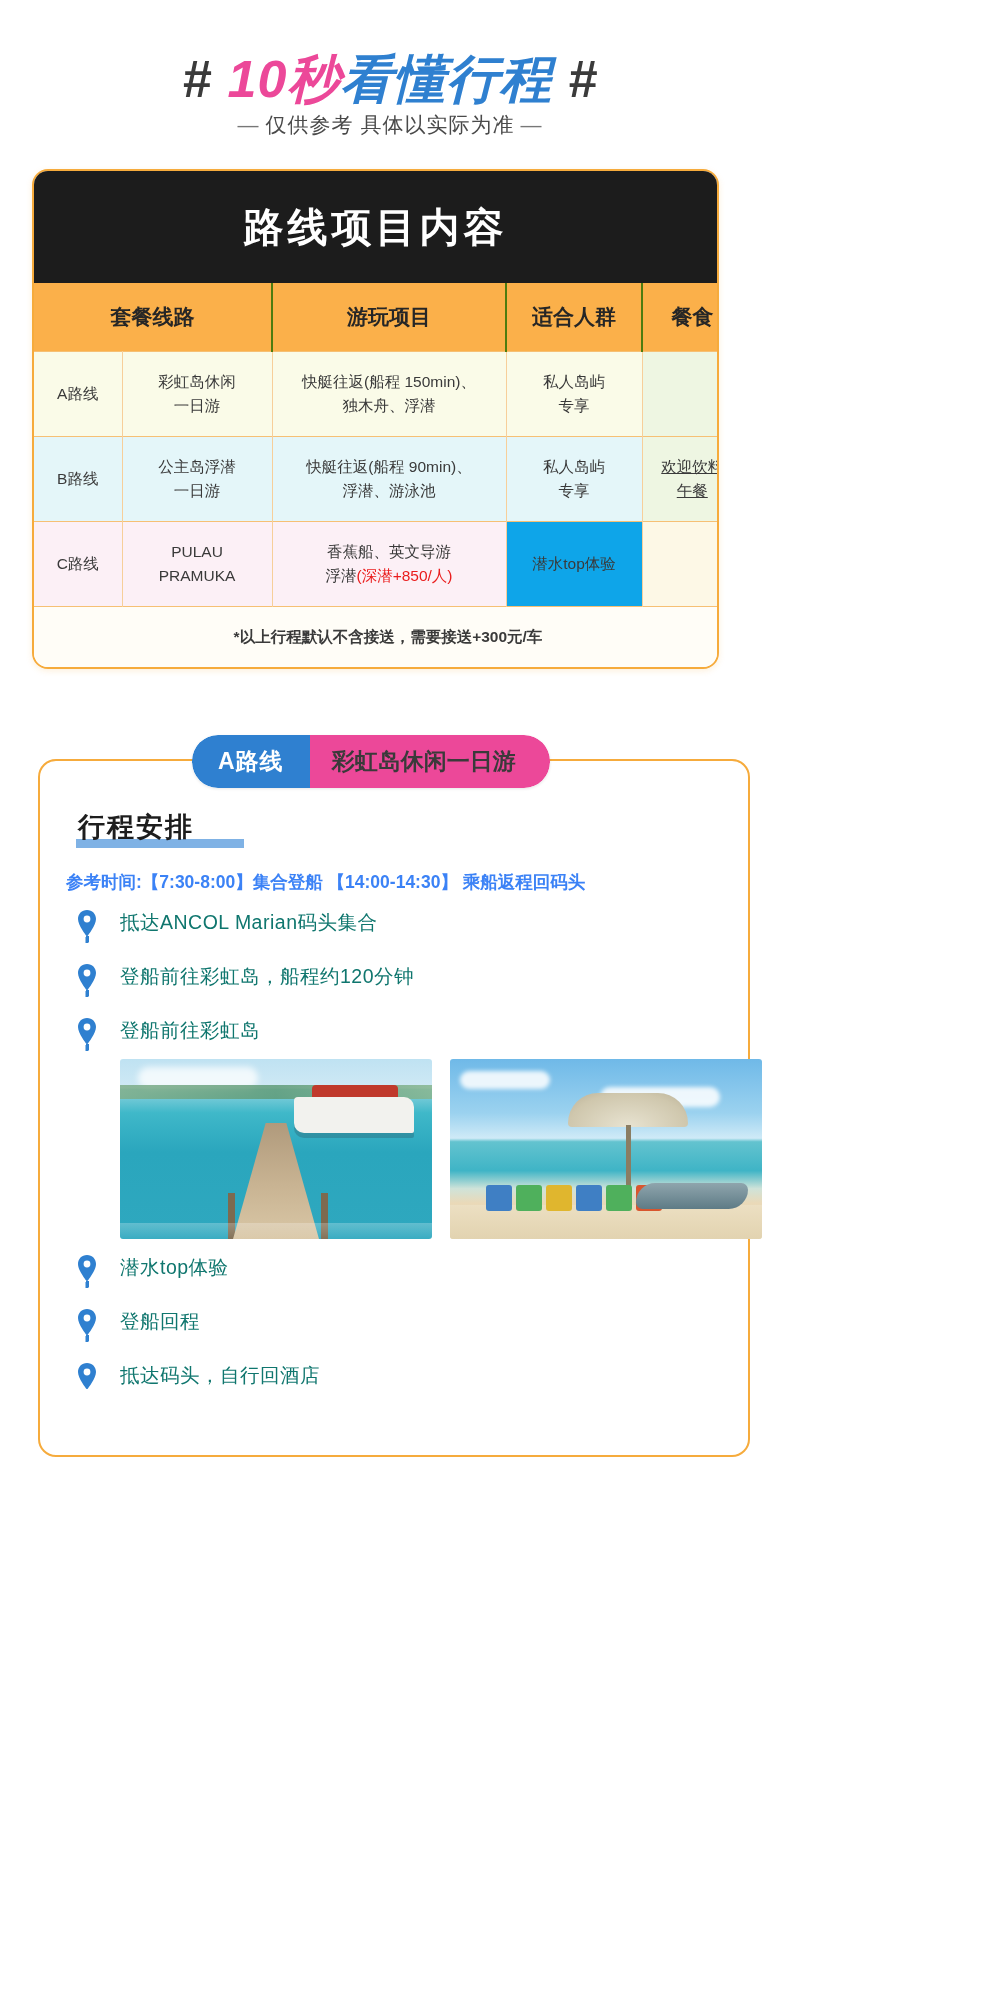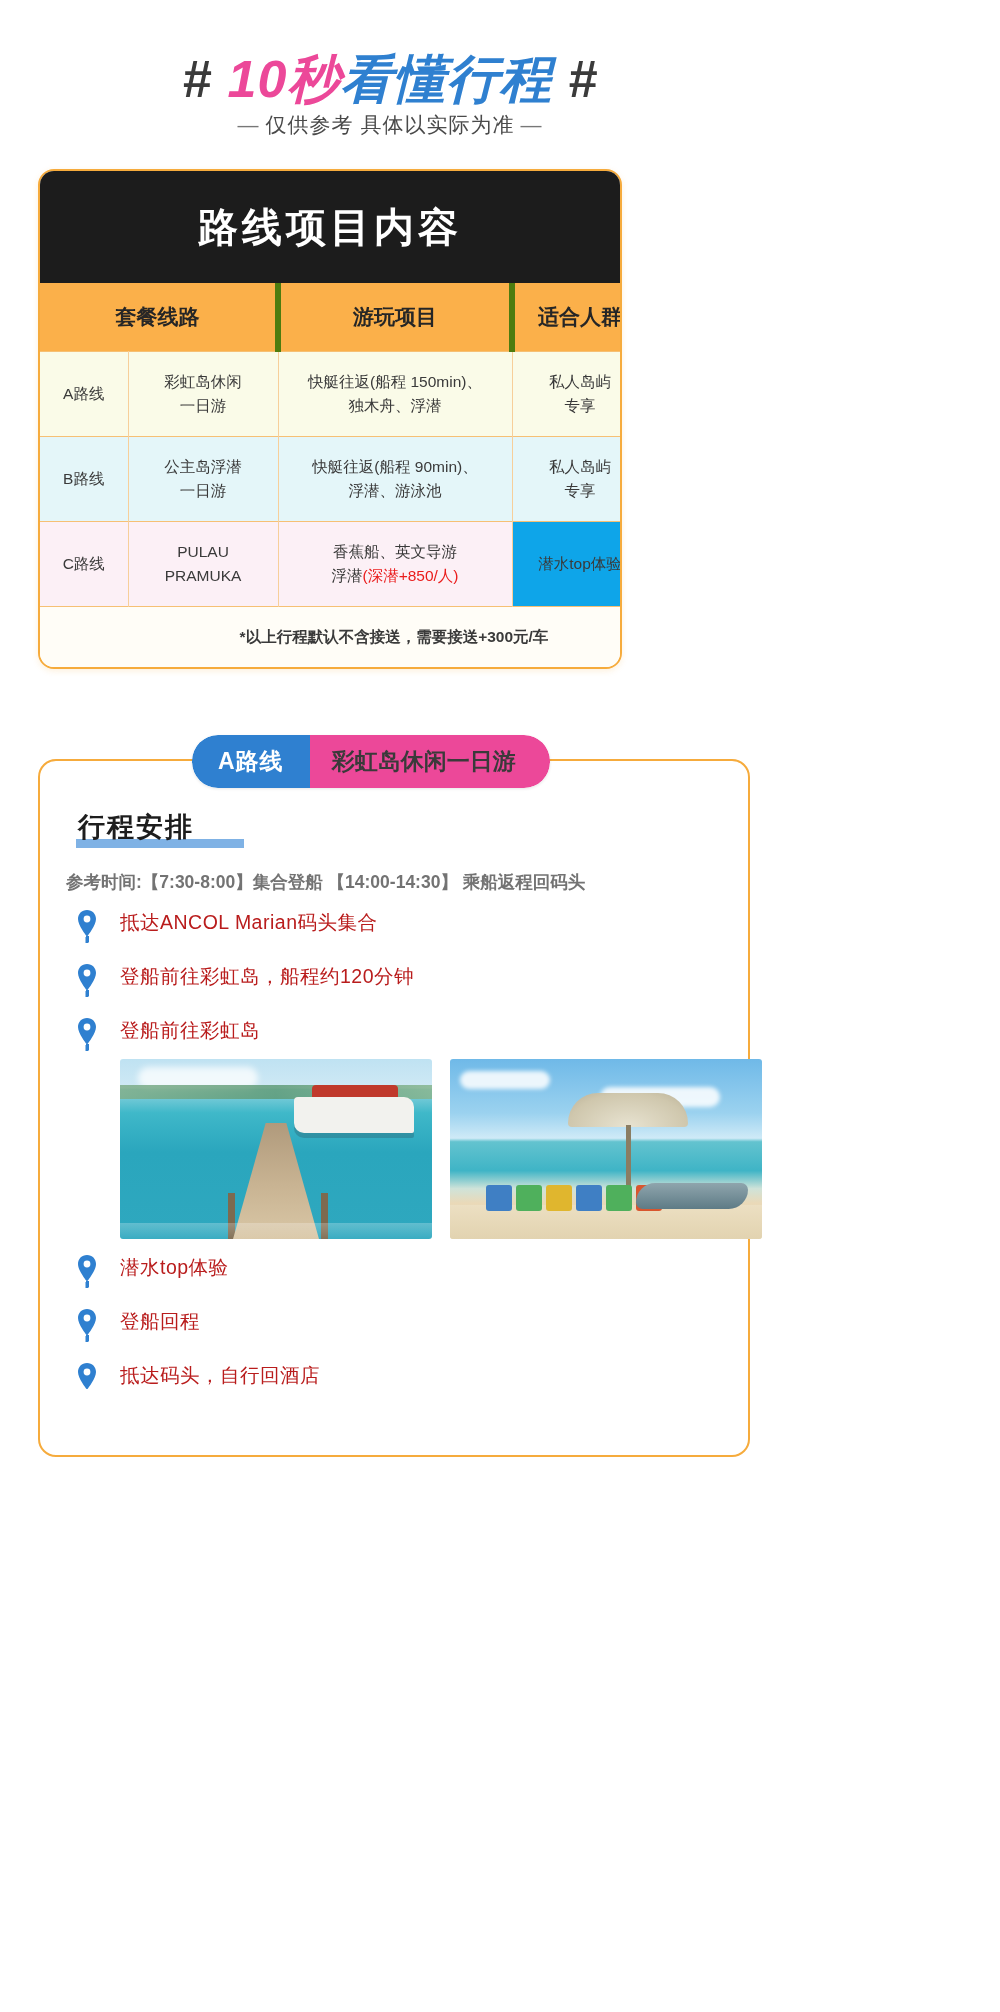--- a/index.html
+++ b/index.html
@@ -32,22 +32,22 @@
     margin-top: 4px;
     font-size: 21px;
     color: #4a4a4a;
     letter-spacing: 1px;
   }
   .subtitle .dash { color: #777; padding: 0 6px; }
 
   
   .table-card {
     margin-top: 30px;
-    margin-left: 18px;
-    width: 584px;
+    margin-left: 12px;
+    width: 687px;
     border: 2px solid #f6ab3c;
     border-radius: 16px;
     background: #fff;
     overflow: hidden;
     box-shadow: 0 2px 6px rgba(246,171,60,0.18);
   }
   .table-banner {
     background: #1c1c1c;
     color: #fff;
     text-align: center;
@@ -62,21 +62,21 @@
     width: 100%;
     border-collapse: collapse;
     table-layout: fixed;
   }
   table.route-table th {
     background: #fbb04a;
     color: #262626;
     font-size: 21px;
     font-weight: bold;
     padding: 20px 2px;
-    border-right: 6px solid #4d7c0f;
+    border-right: 2px solid #4d7c0f;
     text-align: center;
   }
   table.route-table th:last-child { border-right: none; }
   table.route-table td {
     font-size: 15.5px;
     color: #3a3a3a;
     text-align: center;
     padding: 18px 4px;
     line-height: 1.55;
     border-right: 1px solid #f7cf9a;
@@ -161,21 +161,21 @@
   .sched-underline {
     height: 9px;
     background: #7fb2e5;
     width: 168px;
     margin-left: 10px;
     margin-top: -6px;
   }
 
   .time-note {
     margin-top: 22px;
-    color: #737373;
+    color: #3b82f6;
     font-size: 17.5px;
     font-weight: bold;
     letter-spacing: 0px;
     white-space: nowrap;
   }
 
   
   .timeline { margin-top: 14px; position: relative; padding-left: 4px; }
   .tl-item {
     display: flex;
@@ -202,21 +202,21 @@
     bottom: -6px;
     left: 50%;
     width: 0;
     border-left: 3px dotted #2f80d0;
     transform: translateX(-1.5px);
     z-index: 1;
   }
   .tl-item:last-child .tl-dots { display: none; }
   .tl-label {
     font-size: 19.5px;
-    color: #b91c1c;
+    color: #0f766e;
     padding-left: 16px;
     padding-top: 1px;
     line-height: 1.35;
     letter-spacing: 0.5px;
   }
   .tl-item.with-media { min-height: auto; }
   .tl-media {
     display: flex;
     gap: 18px;
     margin: 16px 0 14px 0;

